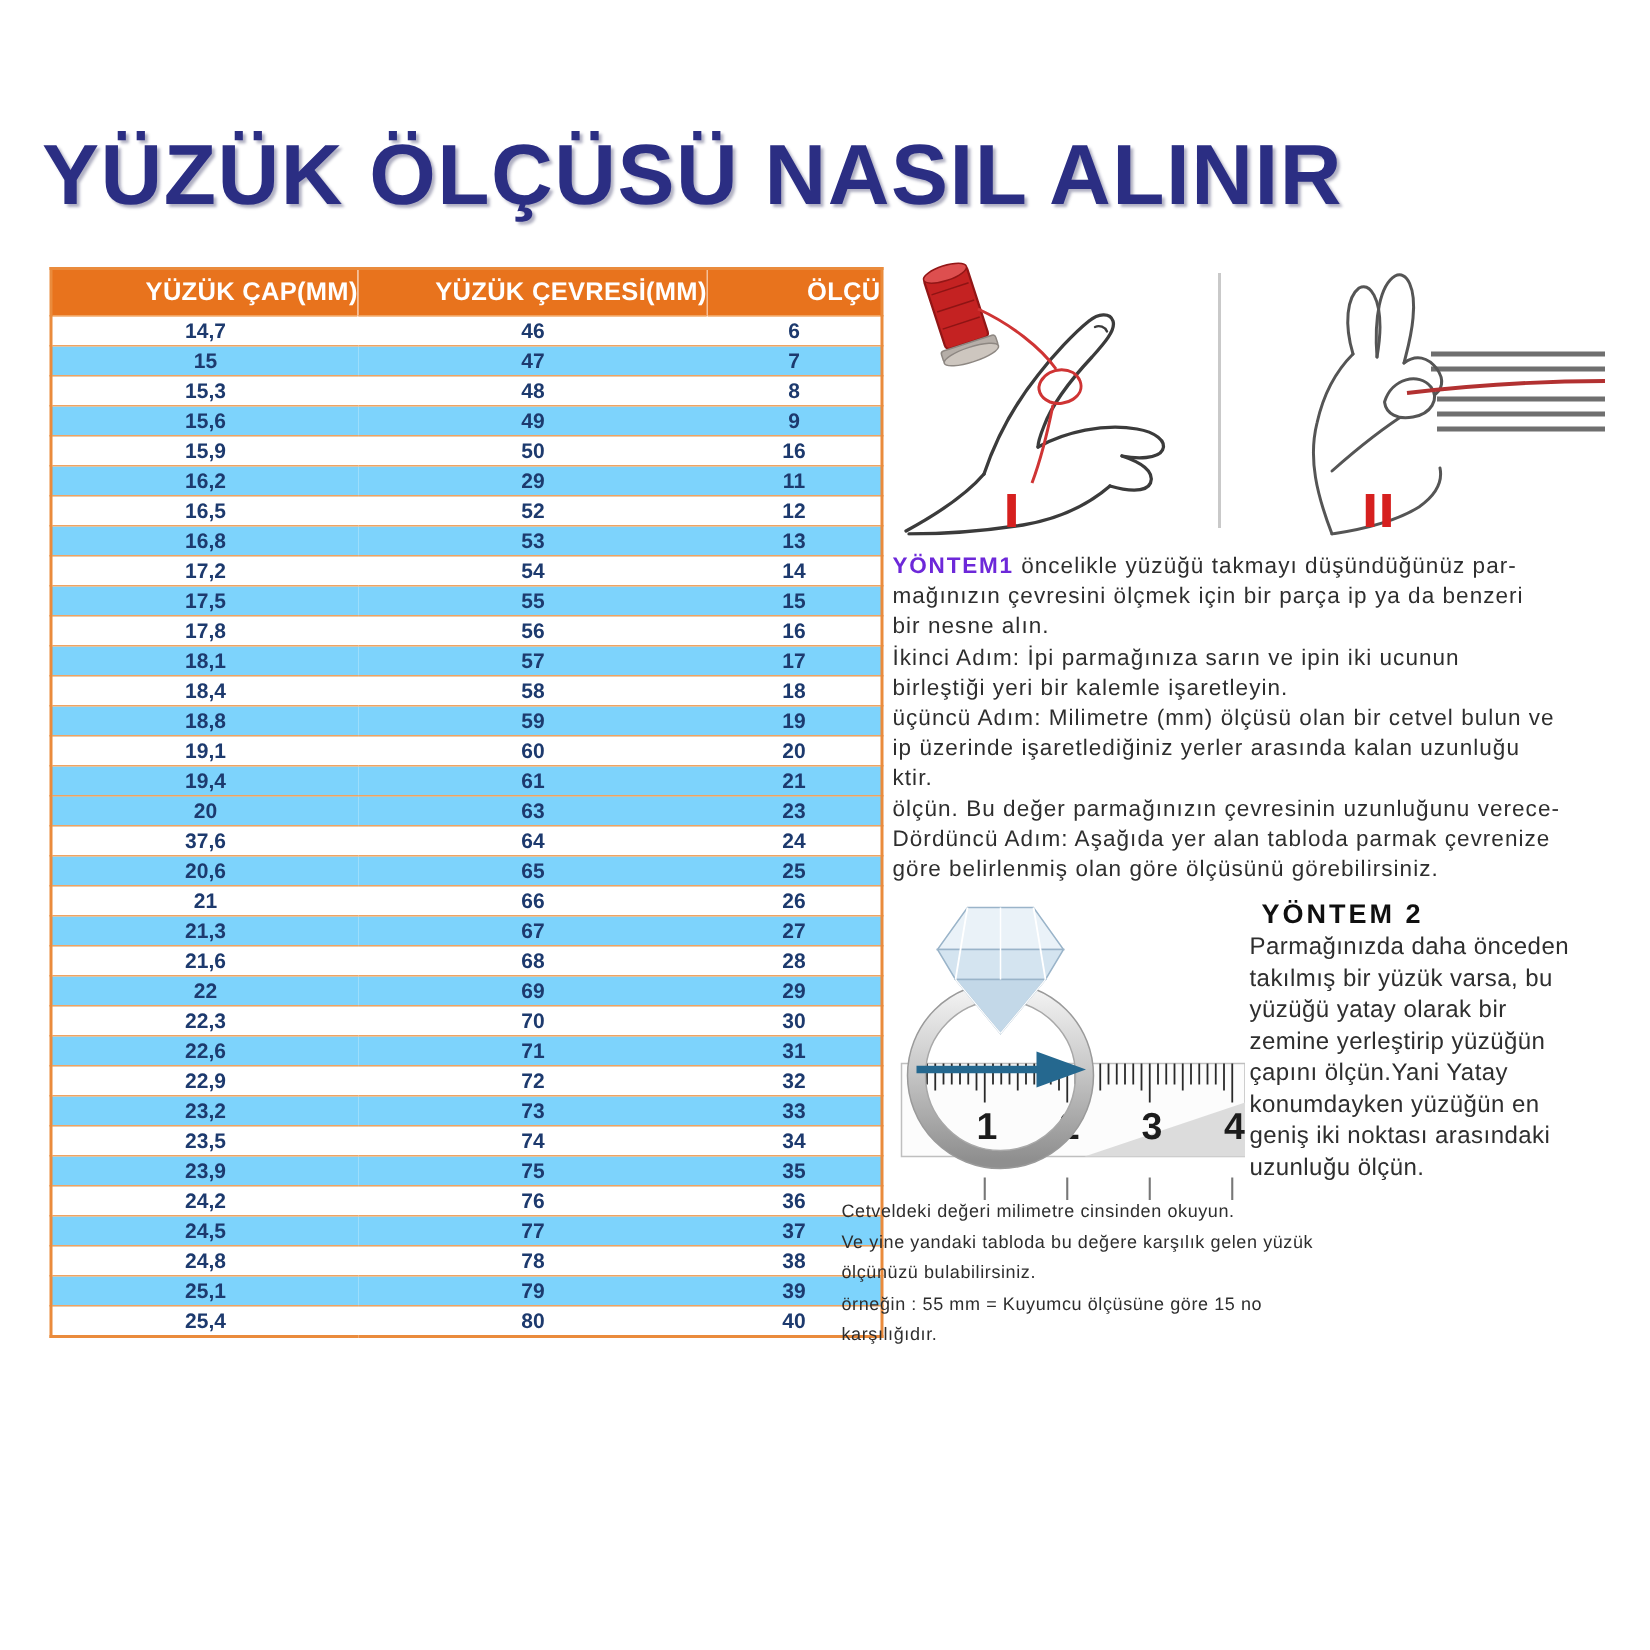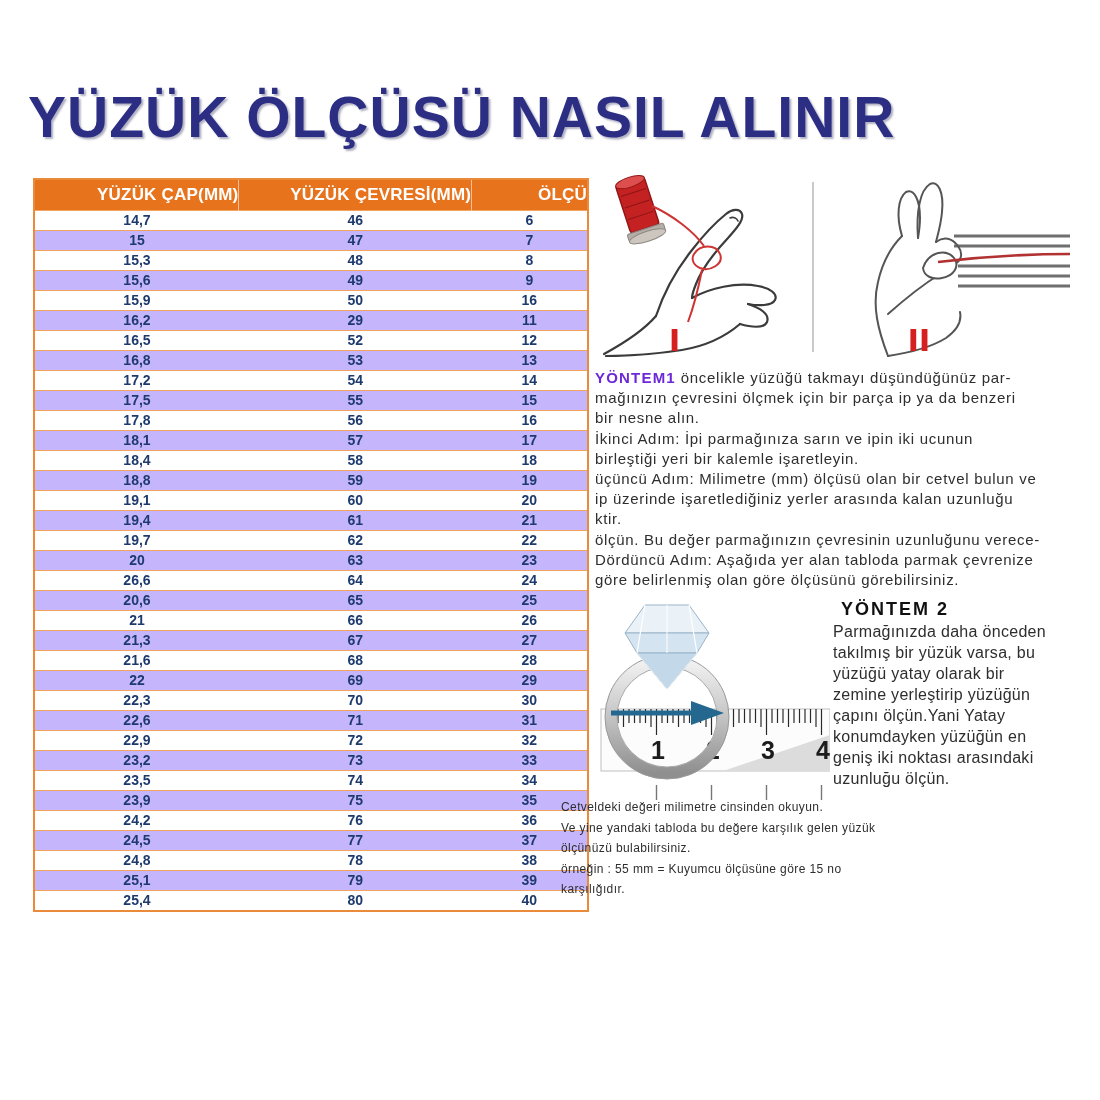--- a/index.html
+++ b/index.html
@@ -9,21 +9,21 @@
   .title{position:absolute;left:28px;top:84px;font-size:57px;font-weight:700;color:#2b2e83;
          letter-spacing:1px;white-space:nowrap;text-shadow:2px 2px 2px rgba(30,30,80,.35);}
 
   table.sizes{position:absolute;left:33px;top:178px;width:556px;border-collapse:collapse;
               border:2px solid #ea8b3c;table-layout:fixed;}
   table.sizes thead th{background:#e8731d;color:#ffffff;font-size:17px;font-weight:700;height:30px;
                        padding:0;text-align:right;letter-spacing:0.2px;}
   table.sizes thead th + th{border-left:1px solid rgba(255,255,255,.55);}
   table.sizes tbody td{height:19px;line-height:19px;text-align:center;font-size:14px;font-weight:700;
                        color:#1d3a6e;border-top:1px solid #f1a35f;padding:0;background:#ffffff;}
-  table.sizes tbody tr.alt td{background:#c4b5fd;}
+  table.sizes tbody tr.alt td{background:#7dd3fc;}
 
   .divider{position:absolute;left:812px;top:182px;width:2px;height:170px;background:#c9c9c9;}
 
   .figlabel{position:absolute;font-weight:700;font-size:32px;color:#d6201f;transform:scaleX(1.25);}
 
   .m1{position:absolute;left:595px;top:368px;width:482px;font-size:15px;line-height:20.2px;
       letter-spacing:0.7px;color:#2e2e2e;}
   .m1 .lead b{font-weight:700;color:#6d28d9;letter-spacing:1.2px;}
   .line,.lead{white-space:nowrap;}
 
@@ -132,32 +132,27 @@
         <tr>
           <td>19,1</td>
           <td>60</td>
           <td>20</td>
         </tr>
         <tr class="alt">
           <td>19,4</td>
           <td>61</td>
           <td>21</td>
         </tr>
-        <tr>
-          <td>19,7</td>
-          <td>62</td>
-          <td>22</td>
-        </tr>
         <tr class="alt">
           <td>20</td>
           <td>63</td>
           <td>23</td>
         </tr>
         <tr>
-          <td>26,6</td>
+          <td>37,6</td>
           <td>64</td>
           <td>24</td>
         </tr>
         <tr class="alt">
           <td>20,6</td>
           <td>65</td>
           <td>25</td>
         </tr>
         <tr>
           <td>21</td>

